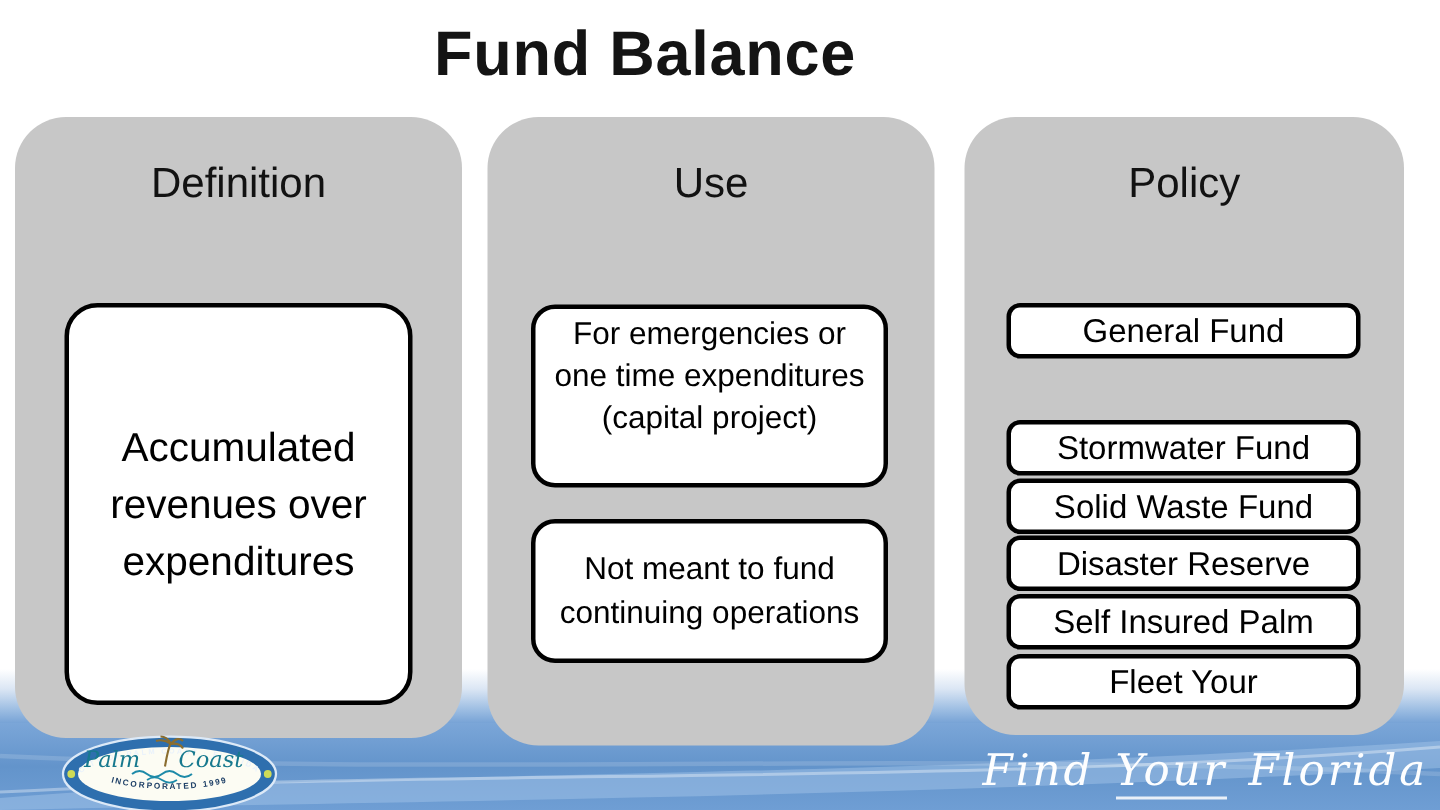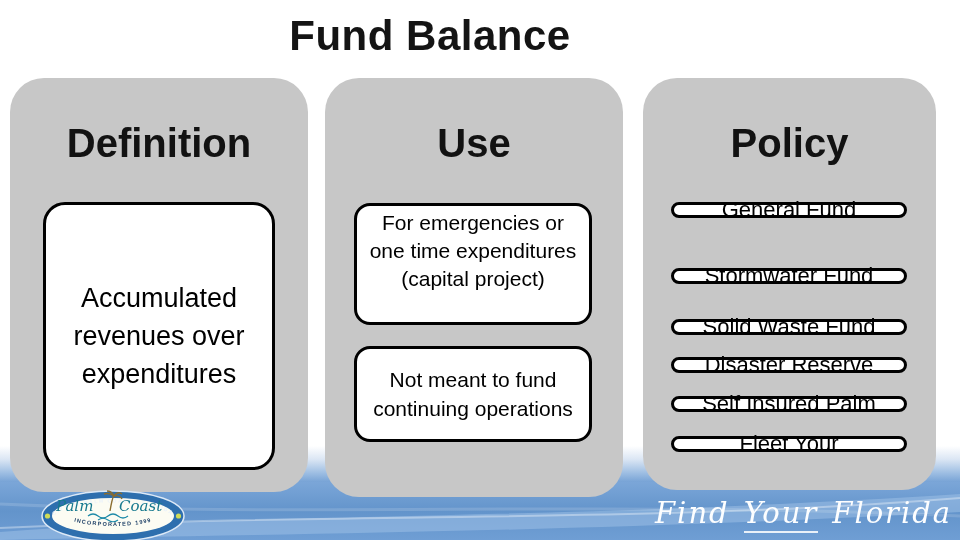--- a/index.html
+++ b/index.html
@@ -11,41 +11,41 @@
     position:absolute;left:140px;top:12px;width:580px;text-align:center;
     font-size:42px;font-weight:700;color:#141414;letter-spacing:.5px;z-index:2;
   }
   .col{
     position:absolute;top:78px;background:#c7c7c7;border-radius:34px;z-index:2;
   }
   .col-definition{left:10px;width:298px;height:414px;}
   .col-use{left:325px;width:298px;height:419px;}
   .col-policy{left:643px;width:293px;height:412px;}
   .col-header{
-    margin-top:43px;text-align:center;font-size:40px;font-weight:700;color:#121212;
+    margin-top:28px;text-align:center;font-size:28px;font-weight:400;color:#121212;
   }
   .wbox{
     position:absolute;background:#ffffff;border:3px solid #000;z-index:3;
     display:flex;align-items:center;justify-content:center;text-align:center;
     box-sizing:border-box;color:#000;
   }
   .def-box{
     left:43px;top:202px;width:232px;height:268px;border-radius:22px;
     font-size:27px;line-height:38px;padding:0 6px;
   }
   .use-box1{
     left:354px;top:203px;width:238px;height:122px;border-radius:16px;
     font-size:21px;line-height:28px;align-items:flex-start;padding:3px 6px 0 6px;
   }
   .use-box2{
     left:354px;top:346px;width:238px;height:96px;border-radius:16px;
     font-size:21px;line-height:29px;padding:0 6px;
   }
   .p-item{
-    left:671px;width:236px;height:16px;border-radius:9px;font-size:22px;line-height:22px;
+    left:671px;width:236px;height:37px;border-radius:9px;font-size:22px;line-height:22px;
   }
   .bg-fade{
     position:absolute;left:0;top:446px;width:960px;height:38px;z-index:0;
     background:linear-gradient(180deg,#ffffff 0%,#dbe6f4 35%,#9fbfe3 70%,#6f9dd3 100%);
   }
   .band{position:absolute;left:0;top:482px;width:960px;height:58px;z-index:1;}
   .seal{position:absolute;left:40px;top:490px;width:146px;height:52px;z-index:4;}
   .tagline{
     position:absolute;left:648px;top:496px;width:306px;text-align:left;z-index:4;
     font-family:"DejaVu Serif",serif;font-style:italic;font-size:29px;
@@ -86,21 +86,21 @@
   </div>
   <div class="col col-policy">
     <div class="col-header">Policy</div>
   </div>
 
   <div class="wbox def-box">Accumulated revenues over expenditures</div>
   <div class="wbox use-box1">For emergencies or one time expenditures (capital project)</div>
   <div class="wbox use-box2">Not meant to fund continuing operations</div>
 
   <div class="wbox p-item" style="top:202px">General Fund</div>
-  <div class="wbox p-item" style="top:268px">Stormwater Fund</div>
+  <div class="wbox p-item" style="top:280px">Stormwater Fund</div>
   <div class="wbox p-item" style="top:319px">Solid Waste Fund</div>
   <div class="wbox p-item" style="top:357px">Disaster Reserve</div>
   <div class="wbox p-item" style="top:396px">Self Insured Palm</div>
   <div class="wbox p-item" style="top:436px">Fleet Your</div>
 
   <svg class="seal" viewBox="0 0 146 52">
     <defs>
       <path id="arcTop" d="M 12,28 A 62 19 0 0 1 134,28" fill="none"></path>
       <path id="arcBot" d="M 18,23 A 56 16 0 0 0 128,23" fill="none"></path>
     </defs>

